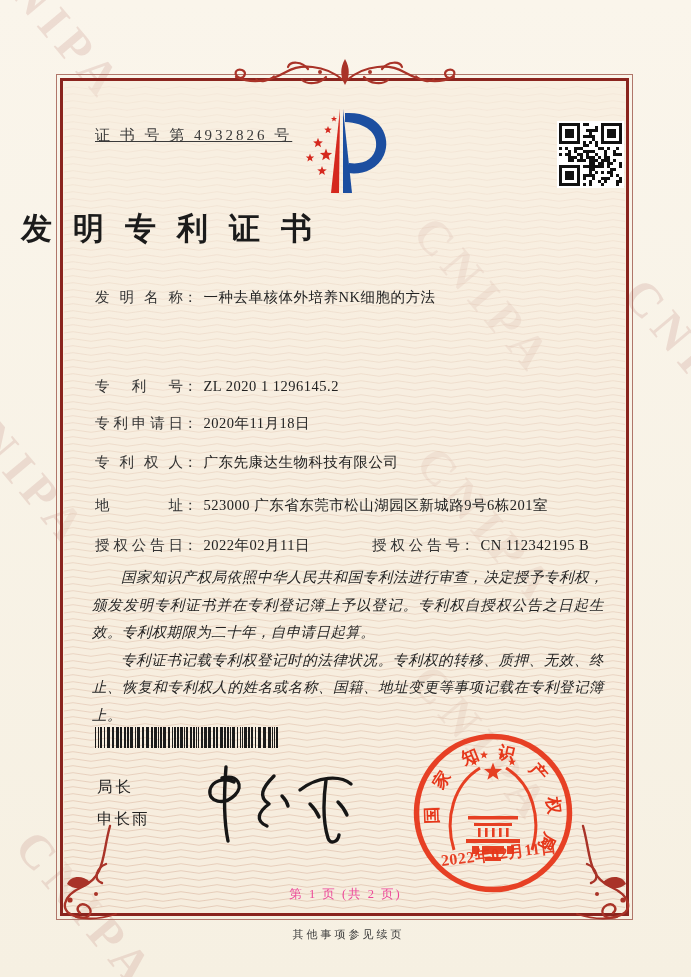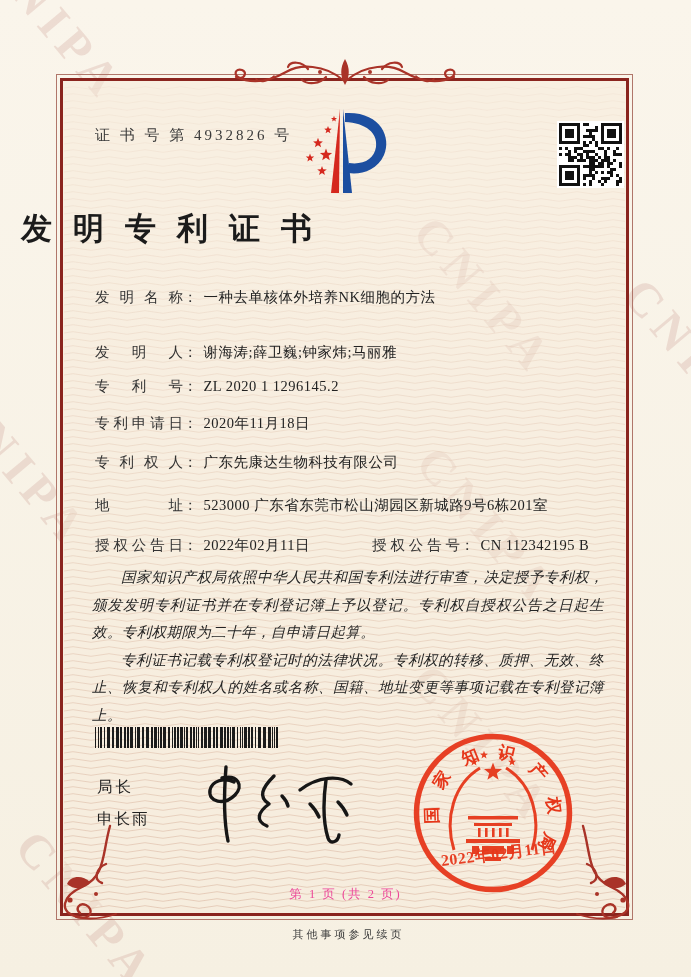--- a/index.html
+++ b/index.html
@@ -15,21 +15,21 @@
     position:absolute;font-weight:bold;font-size:48px;letter-spacing:8px;
     color:rgba(190,130,125,0.22);transform:rotate(50deg);
     font-family:"Liberation Serif","DejaVu Serif",serif;white-space:nowrap;
     pointer-events:none;
   }
   
   .frame-outer{left:56px;top:74px;width:577px;height:846px;border:1px solid #b0766a;box-sizing:border-box;}
   .frame-inner{left:60px;top:78px;width:569px;height:838px;border:3px solid #8a241e;box-sizing:border-box;background:rgba(246,233,214,0.45);}
   #waves{left:64px;top:82px;}
   
-  .cert-no{left:95px;top:126px;font-size:15px;letter-spacing:3px;color:#3a3a3a;}
+  .cert-no{left:95px;top:126px;font-size:15px;letter-spacing:3px;color:#3a3a3a;text-decoration:underline;}
   #logo{left:288px;top:103px;}
   #qr{left:557px;top:121px;}
   .title{
     left:0;right:0;top:208px;font-size:31px;font-weight:bold;
     letter-spacing:21px;text-indent:21px;color:#1b1b1b;
   }
   
   .fields{left:95px;top:288px;width:520px;height:270px;}
   .frow{position:absolute;left:0;font-size:14.5px;white-space:nowrap;}
   .flabel{display:inline-block;width:88px;text-align:justify;text-align-last:justify;color:#333;}
@@ -372,21 +372,20 @@
     <rect x="26" y="62" width="3" height="3" fill="#111"></rect>
     <rect x="32" y="62" width="3" height="3" fill="#111"></rect>
     <rect x="44" y="62" width="3" height="3" fill="#111"></rect>
     <rect x="59" y="62" width="3" height="3" fill="#111"></rect>
   </svg>
 
 <div class="abs title">发明专利证书</div>
 
 <div class="abs fields">
   <div class="frow" style="top:0"><span class="flabel">发明名称</span><span class="fcolon">：</span><span class="fvalue">一种去单核体外培养NK细胞的方法</span></div>
-  <div class="frow" style="top:55px"><span class="flabel">发明人</span><span class="fcolon">：</span><span class="fvalue">谢海涛;薛卫巍;钟家炜;马丽雅</span></div>
   <div class="frow" style="top:89px"><span class="flabel">专利号</span><span class="fcolon">：</span><span class="fvalue">ZL 2020 1 1296145.2</span></div>
   <div class="frow" style="top:126px"><span class="flabel">专利申请日</span><span class="fcolon">：</span><span class="fvalue">2020年11月18日</span></div>
   <div class="frow" style="top:165px"><span class="flabel">专利权人</span><span class="fcolon">：</span><span class="fvalue">广东先康达生物科技有限公司</span></div>
   <div class="frow" style="top:208px"><span class="flabel">地址</span><span class="fcolon">：</span><span class="fvalue">523000 广东省东莞市松山湖园区新城路9号6栋201室</span></div>
   <div class="frow" style="top:248px">
     <span class="flabel">授权公告日</span><span class="fcolon">：</span><span class="fvalue">2022年02月11日</span>
     <span class="pair2"><span class="flabel">授权公告号</span><span class="fcolon">：</span><span class="fvalue">CN 112342195 B</span></span>
   </div>
 </div>
 

